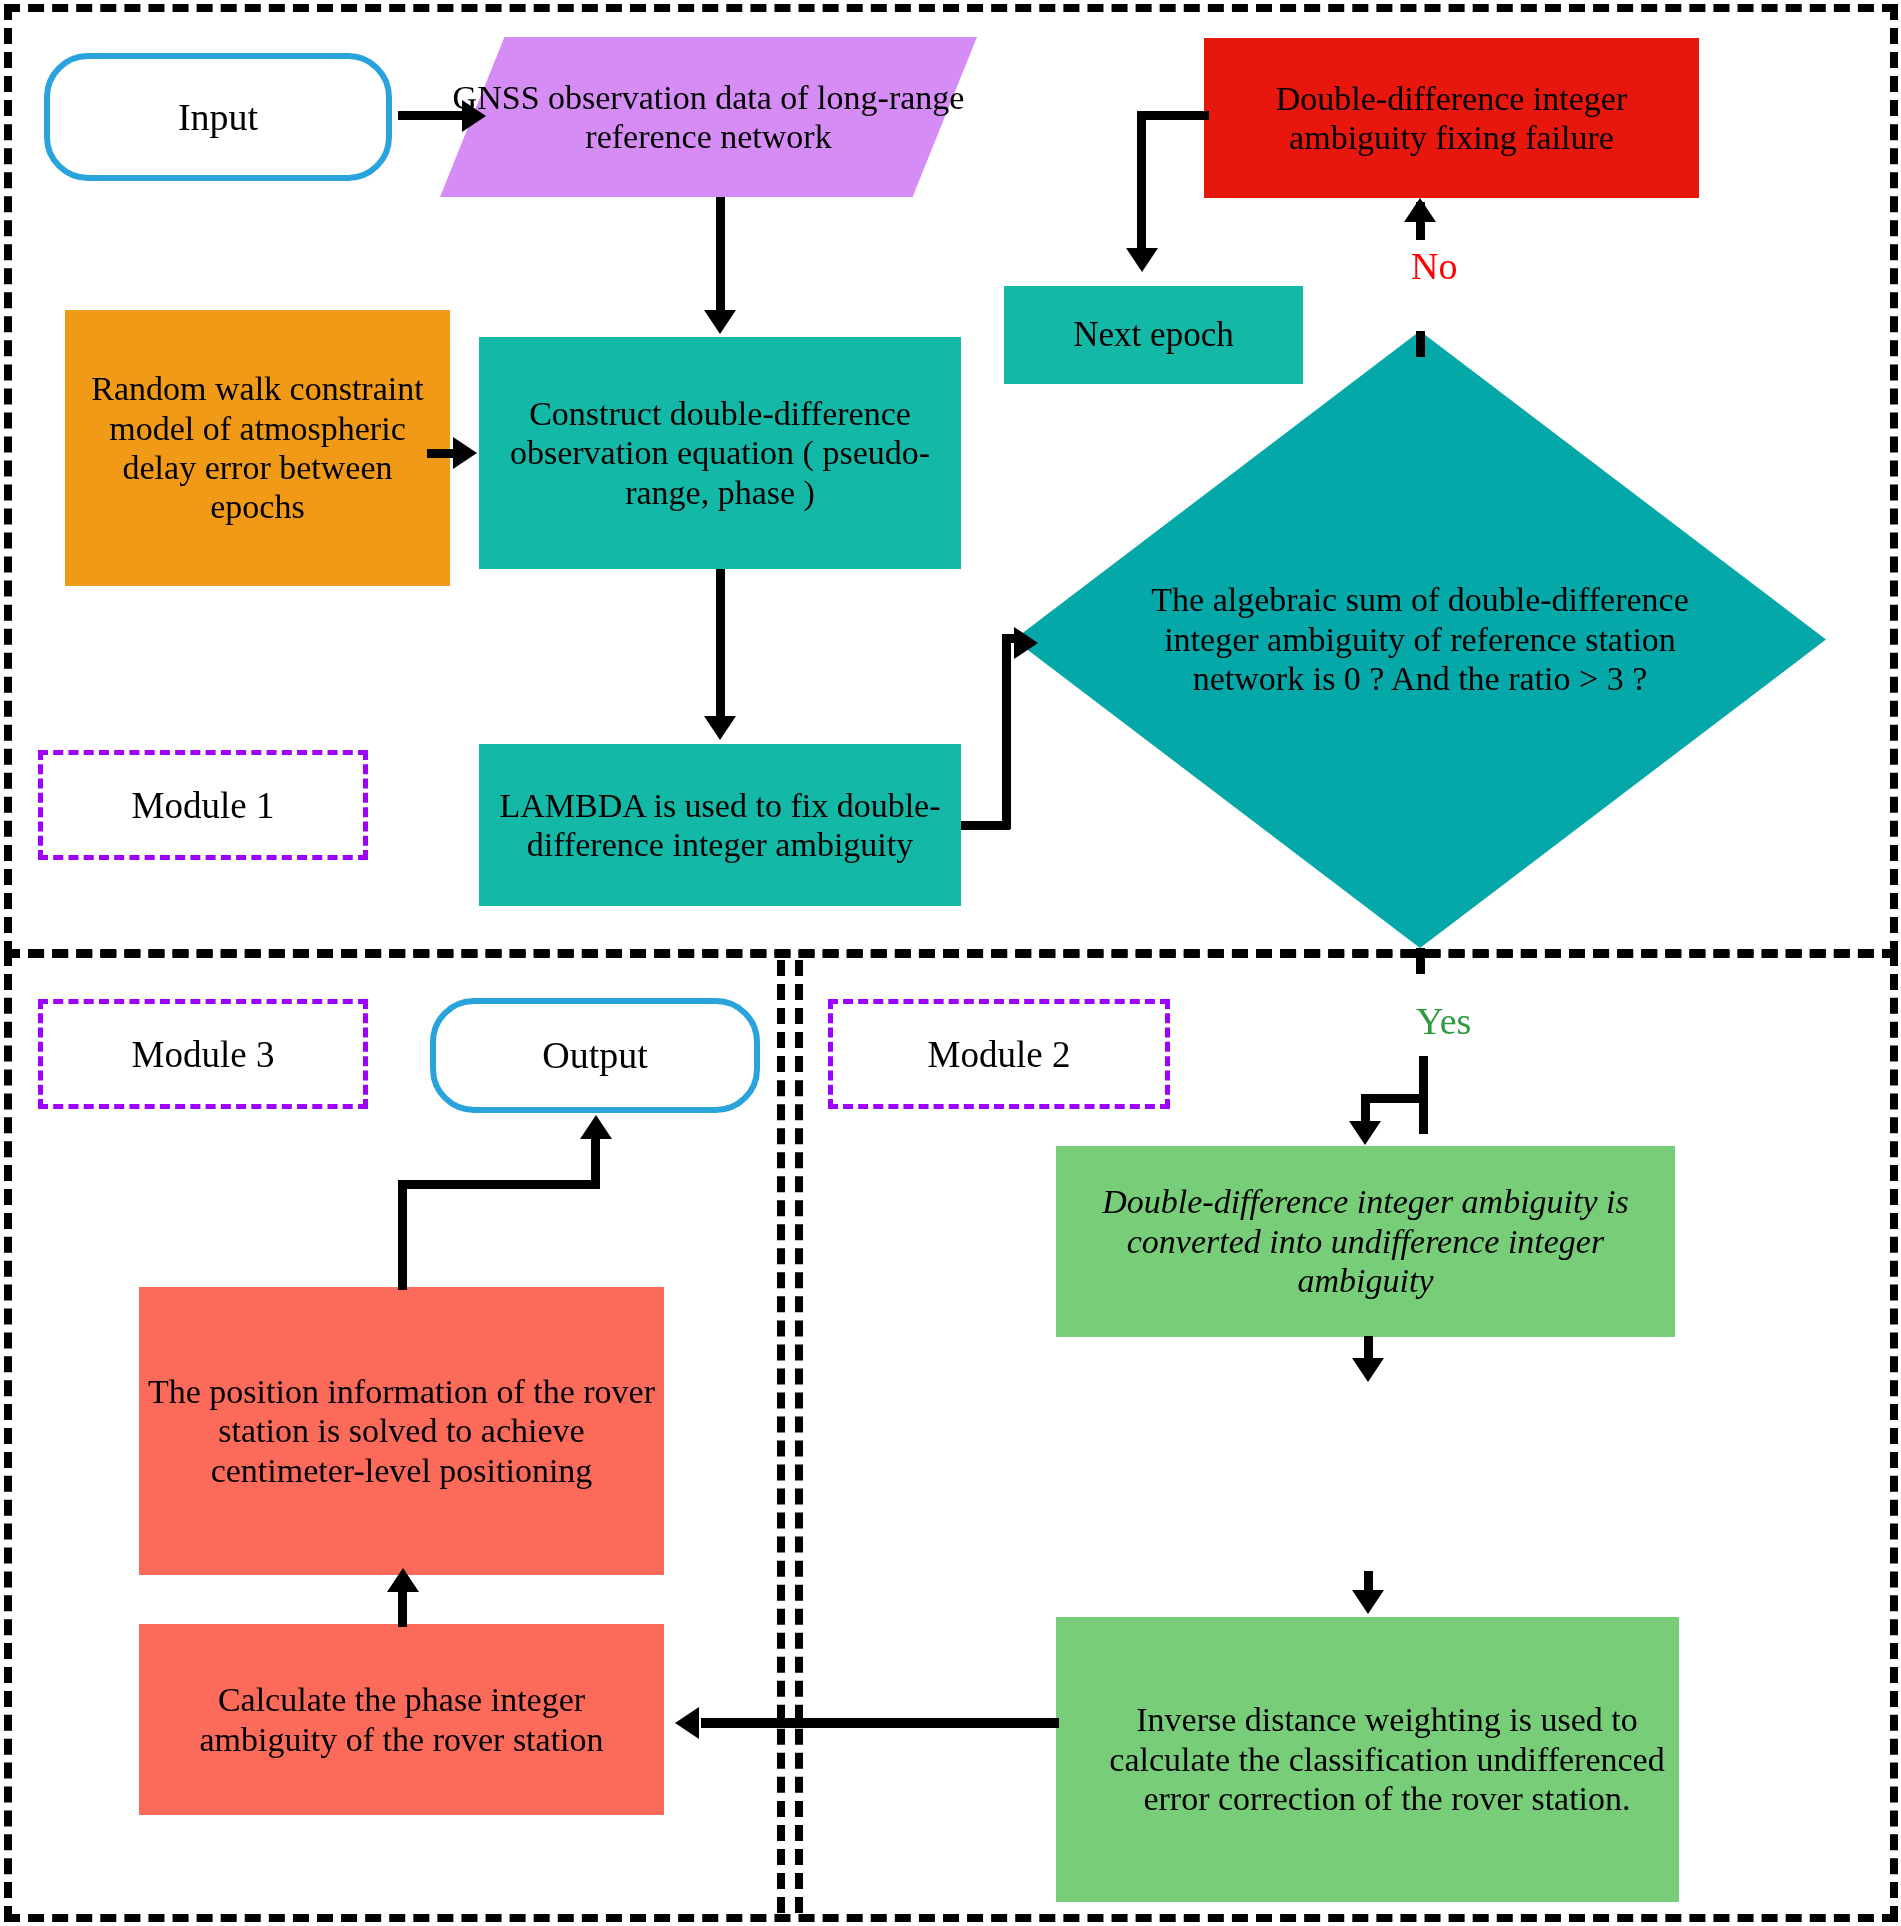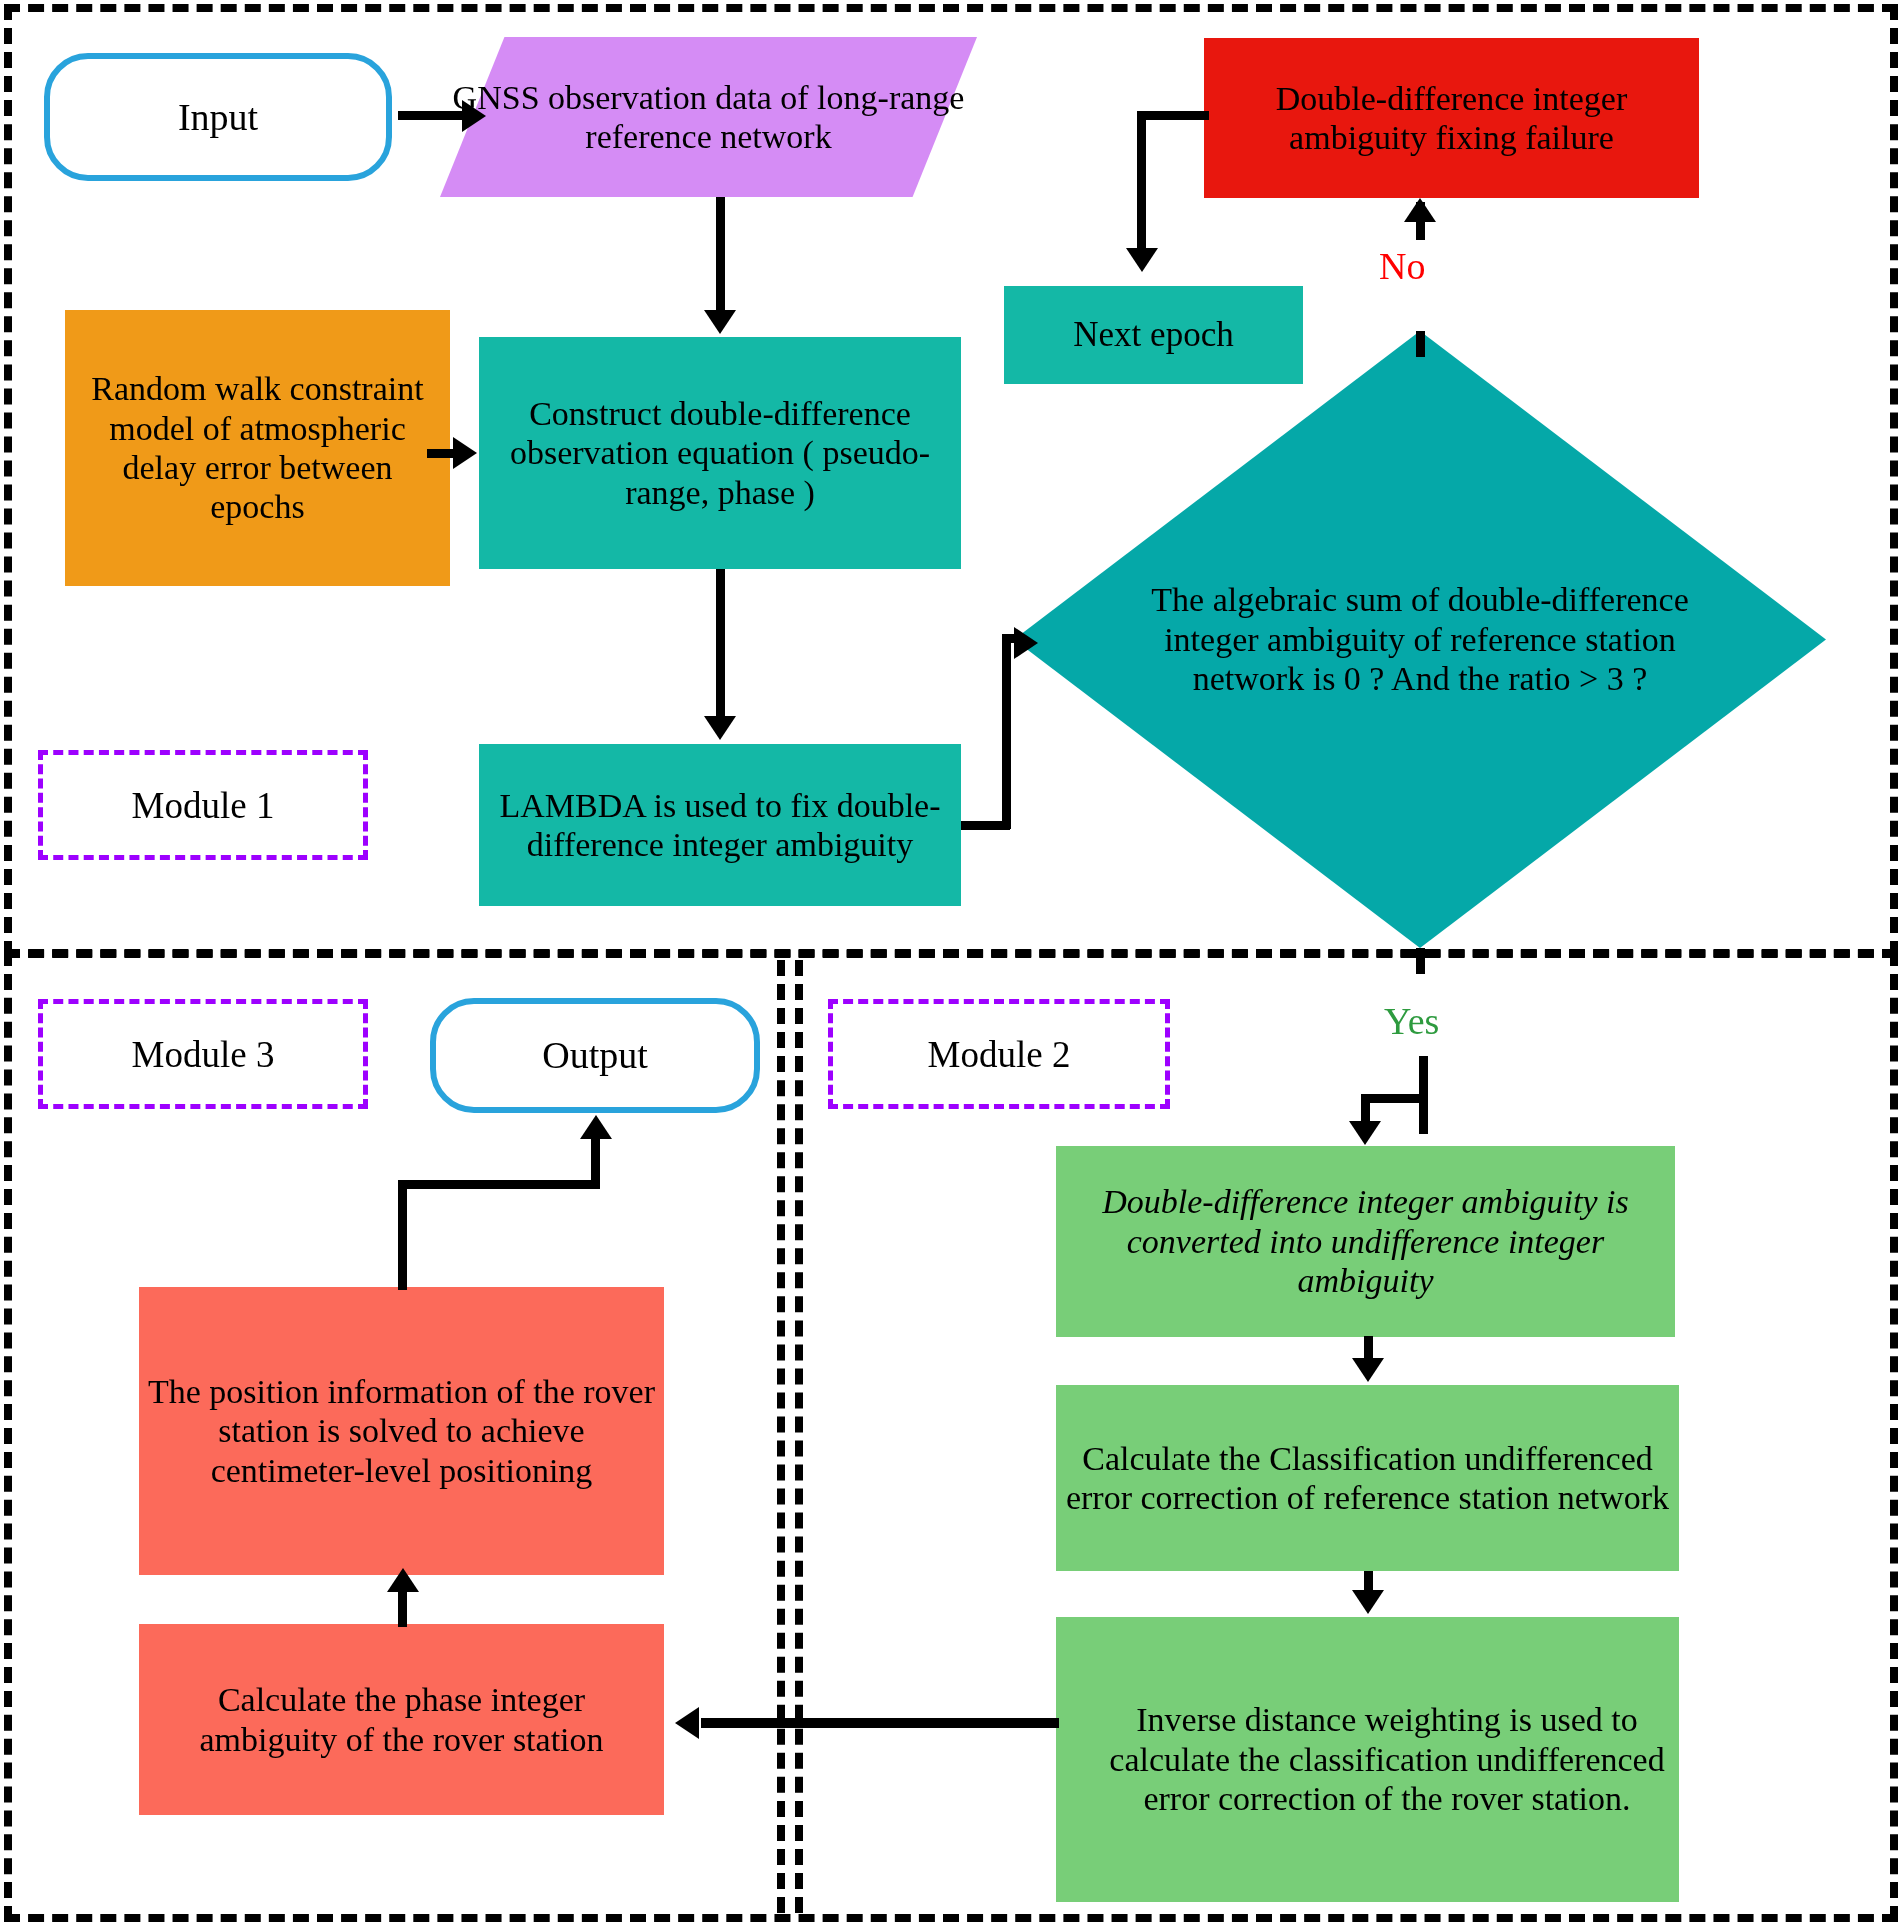--- a/index.html
+++ b/index.html
@@ -41,21 +41,21 @@
   .vdivider{position:absolute;border-left:8px dashed #000;}
 
   
   .ln{position:absolute;background:#000;}
   .ah{position:absolute;width:0;height:0;}
   .ah-down{border-left:16px solid transparent;border-right:16px solid transparent;border-top:24.4px solid #000;}
   .ah-up{border-left:16px solid transparent;border-right:16px solid transparent;border-bottom:24.4px solid #000;}
   .ah-right{border-top:16px solid transparent;border-bottom:16px solid transparent;border-left:24.4px solid #000;}
   .ah-left{border-top:16px solid transparent;border-bottom:16px solid transparent;border-right:24.4px solid #000;}
 
-  .edgelabel{position:absolute;font-weight:400;}
+  .edgelabel{position:absolute;font-weight:400;margin-left:32px;}
 </style>
 </head>
 <body>
 
 <div id="stage">
 
   <div class="frame" style="left:3.7px;top:3.7px;width:1894px;height:953px;"></div>
   <div class="frame" style="left:3.7px;top:950px;width:1894px;height:972px;"></div>
 
   <div class="vdivider" style="left:777px;top:960px;height:953px;"></div>
@@ -106,23 +106,20 @@
   </div>
 
   <div class="node term" style="left:430px;top:998px;width:330px;height:115px;font-size:38px;">
     <span class="t">Output</span>
   </div>
 
   <div class="node rect c-green" style="left:1056px;top:1146px;width:619px;height:191px;font-size:34px;font-style:italic;">
     <span class="t">Double-difference integer ambiguity is converted into undifference integer ambiguity</span>
   </div>
 
-  <div class="node rect c-green" style="left:1056px;top:1385px;width:623px;height:186px;font-size:34px;">
-    <span class="t">Calculate the Classification undifferenced error correction of reference station network</span>
-  </div>
 
   <div class="node rect c-green" style="left:1056px;top:1617px;width:623px;height:285px;font-size:34px;padding-left:39px;">
     <span class="t">Inverse distance weighting is used to calculate the classification undifferenced error correction of the rover station.</span>
   </div>
 
   <div class="node rect c-salmon" style="left:139px;top:1287px;width:525px;height:288px;font-size:34px;">
     <span class="t">The position information of the rover station is solved to achieve centimeter-level positioning</span>
   </div>
 
   <div class="node rect c-salmon" style="left:139px;top:1624px;width:525px;height:191px;font-size:34px;">

